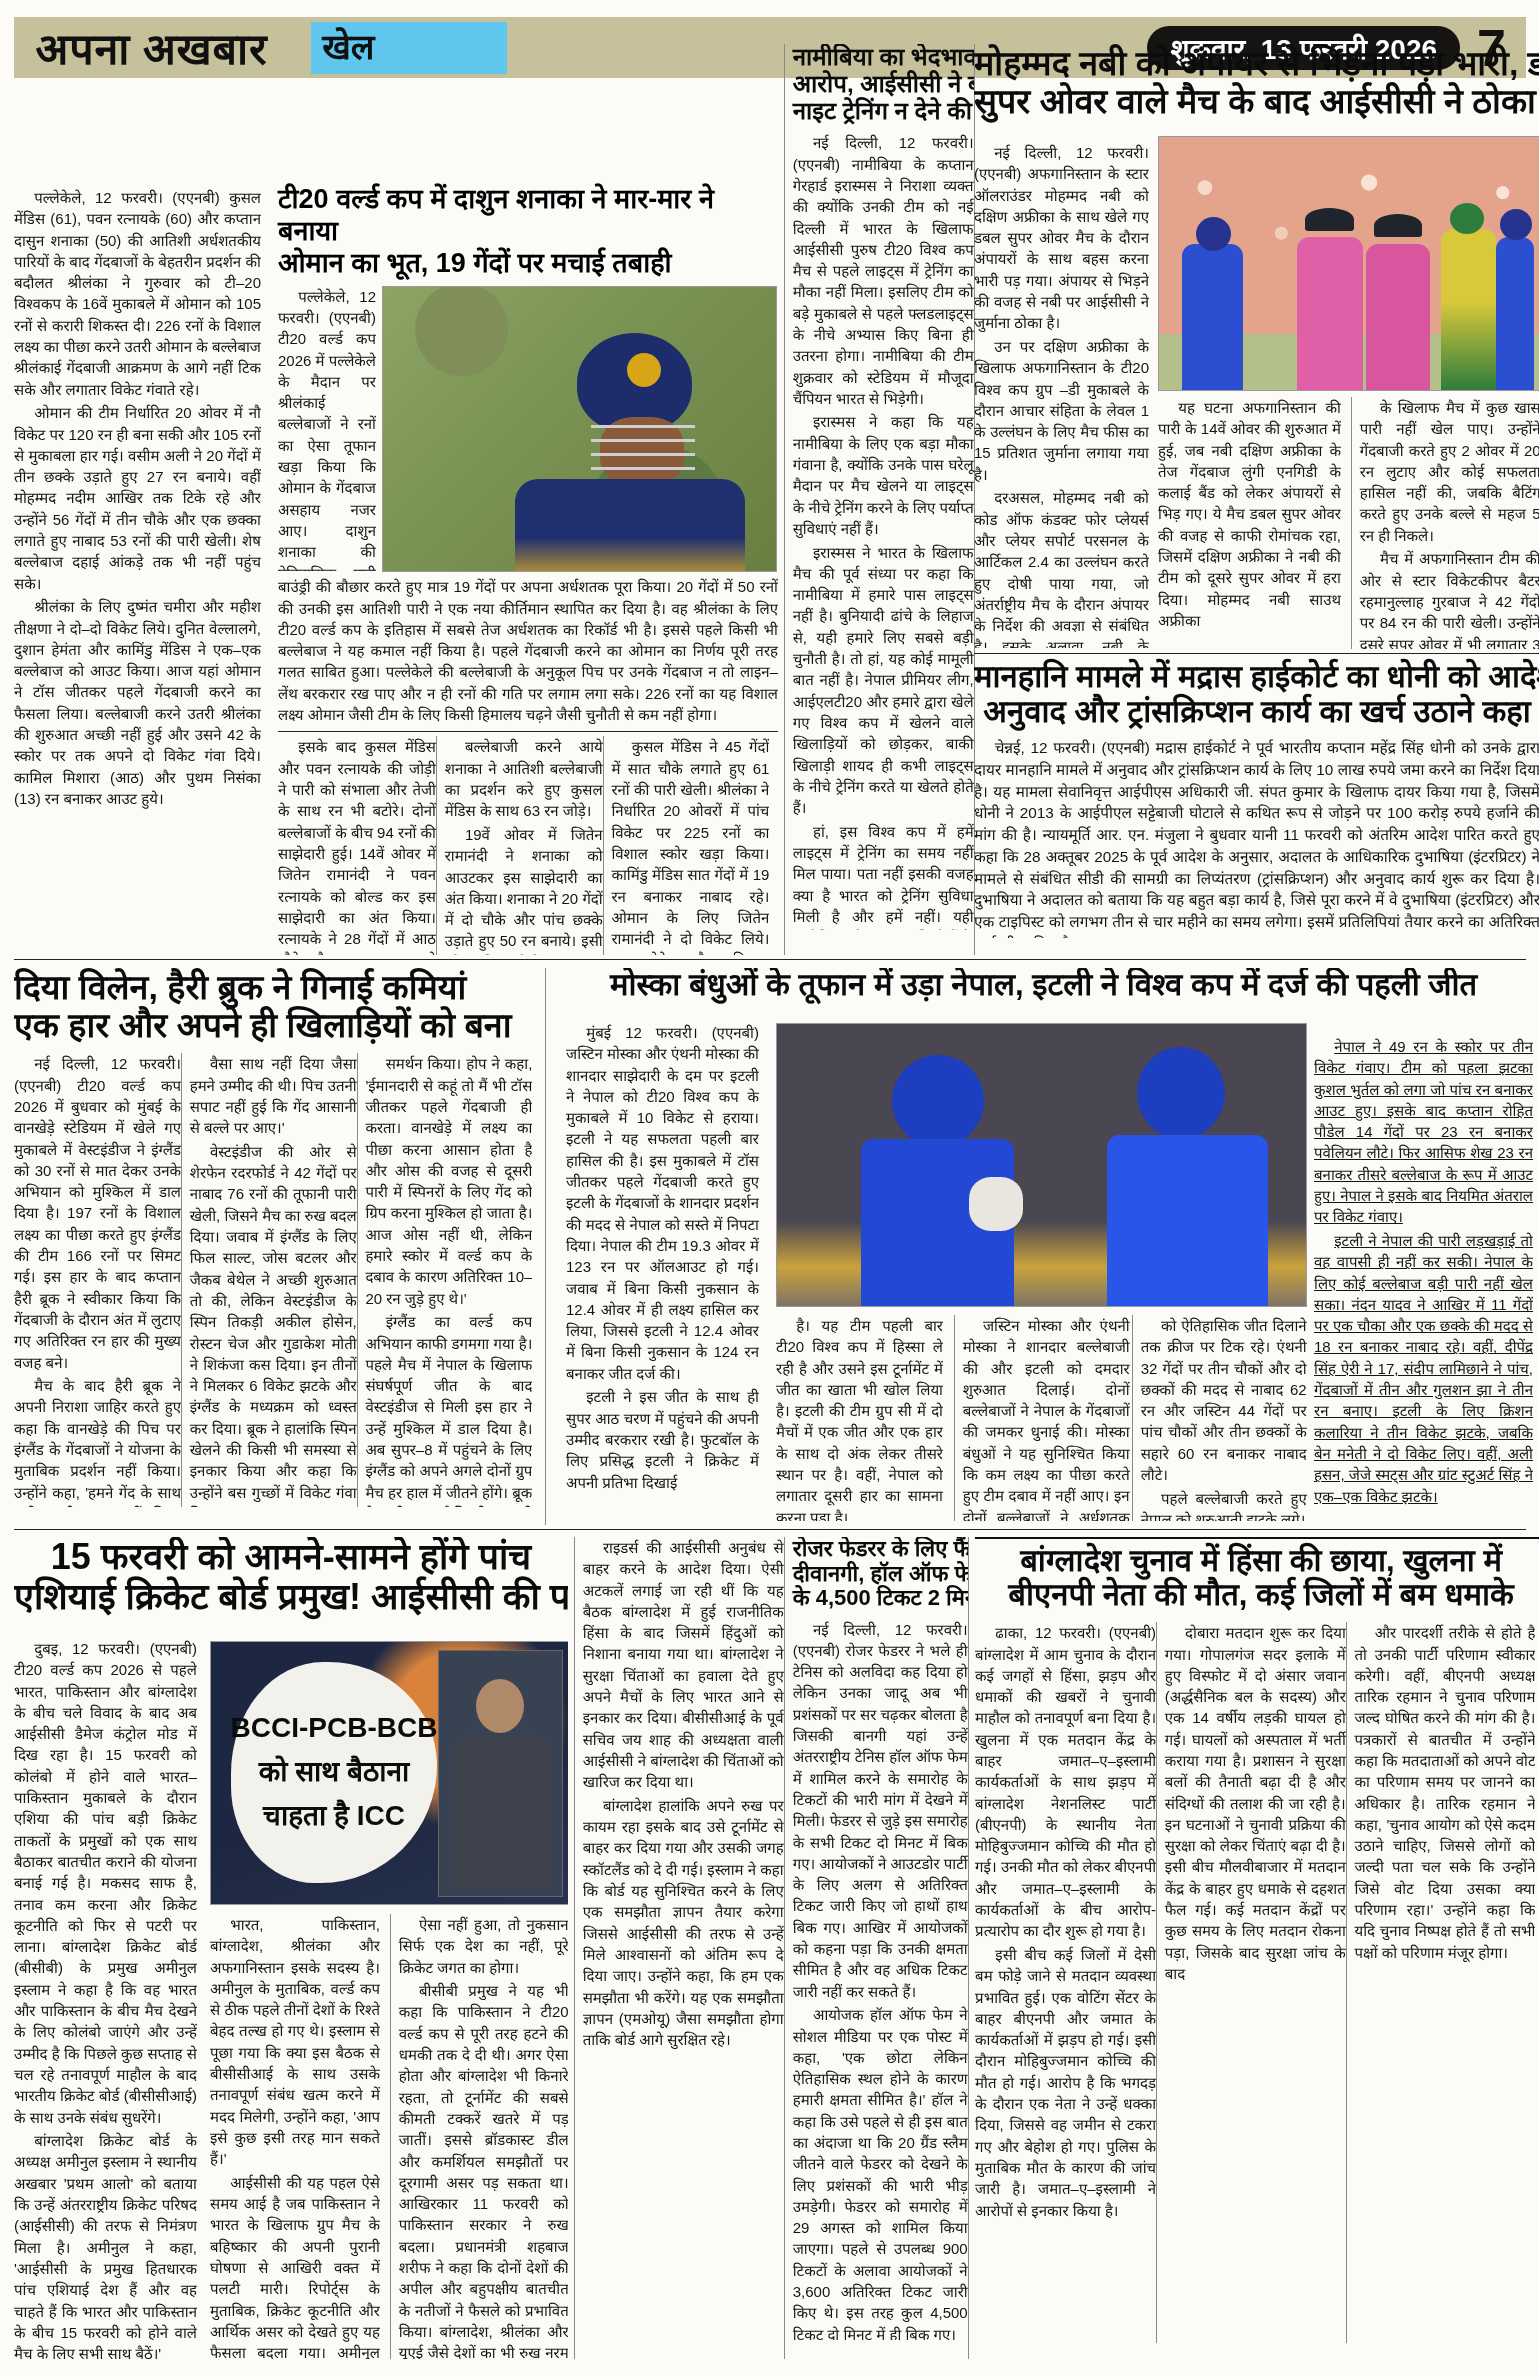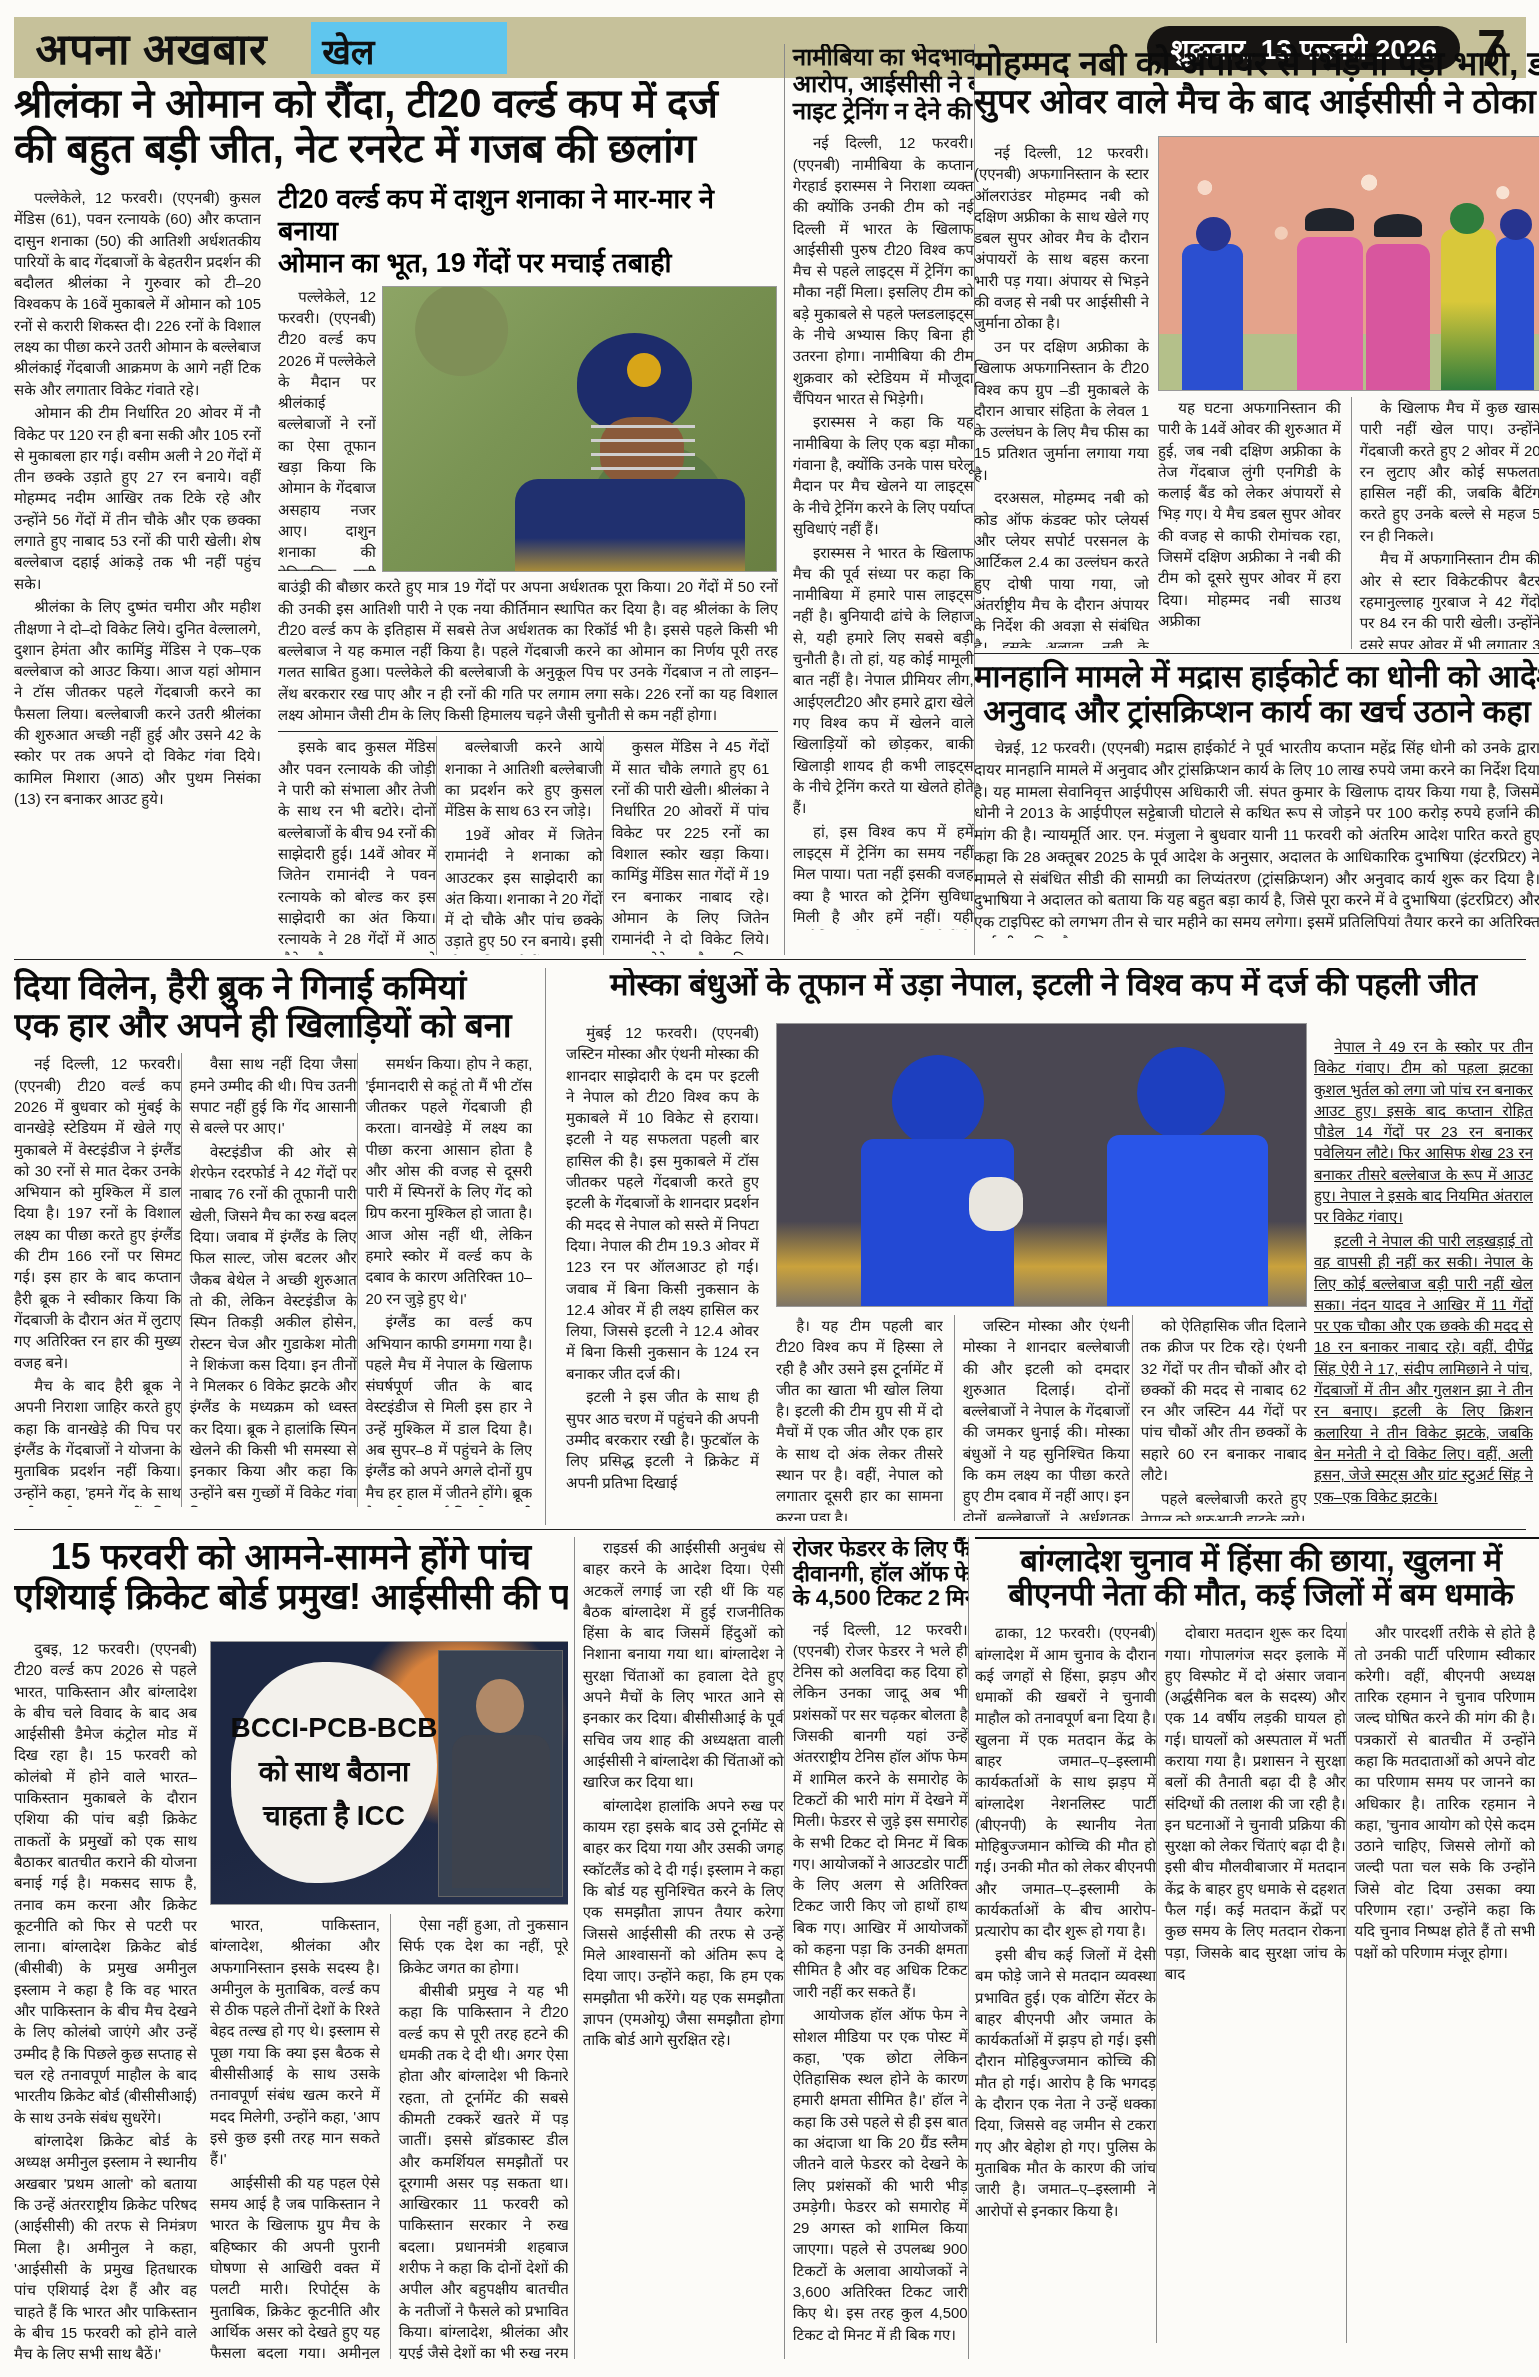--- a/index.html
+++ b/index.html
@@ -2,21 +2,21 @@
 <html lang="hi" style="font-size:12.3px"><head>
 <meta charset="utf-8">
 <style>
   html,body{margin:0;padding:0;background:#e8e6e0;}
   .page{position:relative;width:1540px;height:2377px;background:#fcfbf8;
         font-family:"Liberation Sans","DejaVu Sans",sans-serif;color:#141414;overflow:hidden;}
   
   .masthead{position:absolute;left:14px;top:17px;width:1512px;height:61px;background:#c6c19a;
             display:flex;align-items:center;}
   .paper-title{font-size:43px;font-weight:bold;letter-spacing:0.8px;margin-left:21.5px;color:#101010;}
-  .section-badge{background:#5fc6ee;height:52px;margin-left:44px;width:196px;display:flex;align-items:flex-end;}
+  .section-badge{background:#5fc6ee;height:52px;margin-left:44px;width:196px;display:flex;align-items:flex-start;}
   .section-badge span{font-size:35px;font-weight:bold;color:#101010;margin-left:10.7px;}
   .date-badge{margin-left:auto;background:#161412;color:#fff;border-radius:26px;height:44px;
               display:flex;align-items:center;padding:0 23px;font-size:28px;font-weight:bold;}
   .page-number{font-size:52px;font-weight:bold;margin:0 20px 0 17px;color:#15130f;}
   
   .article{position:absolute;overflow:hidden;}
   .hl{font-weight:bold;color:#0b0b0b;line-height:1.12;}
   .hl div{white-space:nowrap;}
   .bp{margin:0 0 2.3px;text-indent:1.35em;}
   .col{text-align:justify;font-size:15px;line-height:1.42;overflow:hidden;}
@@ -71,24 +71,20 @@
   <div class="masthead">
     <div class="paper-title">अपना अखबार</div>
     <div class="section-badge">
       <span>खेल</span>
     </div>
     <div class="date-badge">शुक्रवार, 13 फरवरी 2026</div>
     <div class="page-number">7</div>
   </div>
 
   <div class="article" style="left:14px;top:81px;width:764px;height:874px;">
-    <div class="hl h52">
-      <div>श्रीलंका ने ओमान को रौंदा, टी20 वर्ल्ड कप में दर्ज</div>
-      <div>की बहुत बड़ी जीत, नेट रनरेट में गजब की छलांग</div>
-    </div>
     <div class="col" style="position:absolute;left:0;top:106px;width:247px;height:767px;">
         <p class="bp">पल्लेकेले, 12 फरवरी। (एएनबी) कुसल मेंडिस (61), पवन रत्नायके (60) और कप्तान दासुन शनाका (50) की आतिशी अर्धशतकीय पारियों के बाद गेंदबाजों के बेहतरीन प्रदर्शन की बदौलत श्रीलंका ने गुरुवार को टी–20 विश्वकप के 16वें मुकाबले में ओमान को 105 रनों से करारी शिकस्त दी। 226 रनों के विशाल लक्ष्य का पीछा करने उतरी ओमान के बल्लेबाज श्रीलंकाई गेंदबाजी आक्रमण के आगे नहीं टिक सके और लगातार विकेट गंवाते रहे।</p>
         <p class="bp">ओमान की टीम निर्धारित 20 ओवर में नौ विकेट पर 120 रन ही बना सकी और 105 रनों से मुकाबला हार गई। वसीम अली ने 20 गेंदों में तीन छक्के उड़ाते हुए 27 रन बनाये। वहीं मोहम्मद नदीम आखिर तक टिके रहे और उन्होंने 56 गेंदों में तीन चौके और एक छक्का लगाते हुए नाबाद 53 रनों की पारी खेली। शेष बल्लेबाज दहाई आंकड़े तक भी नहीं पहुंच सके।</p>
         <p class="bp">श्रीलंका के लिए दुष्मंत चमीरा और महीश तीक्षणा ने दो–दो विकेट लिये। दुनित वेल्लालगे, दुशान हेमंता और कामिंडु मेंडिस ने एक–एक बल्लेबाज को आउट किया। आज यहां ओमान ने टॉस जीतकर पहले गेंदबाजी करने का फैसला लिया। बल्लेबाजी करने उतरी श्रीलंका की शुरुआत अच्छी नहीं हुई और उसने 42 के स्कोर पर तक अपने दो विकेट गंवा दिये। कामिल मिशारा (आठ) और पुथम निसंका (13) रन बनाकर आउट हुये।</p>
       </div>
     <div style="position:absolute;left:264px;top:103px;width:500px;height:772px;">
       <div class="subhead">
         <div>टी20 वर्ल्ड कप में दाशुन शनाका ने मार-मार ने बनाया</div>
         <div>ओमान का भूत, 19 गेंदों पर मचाई तबाही</div>
       </div>

